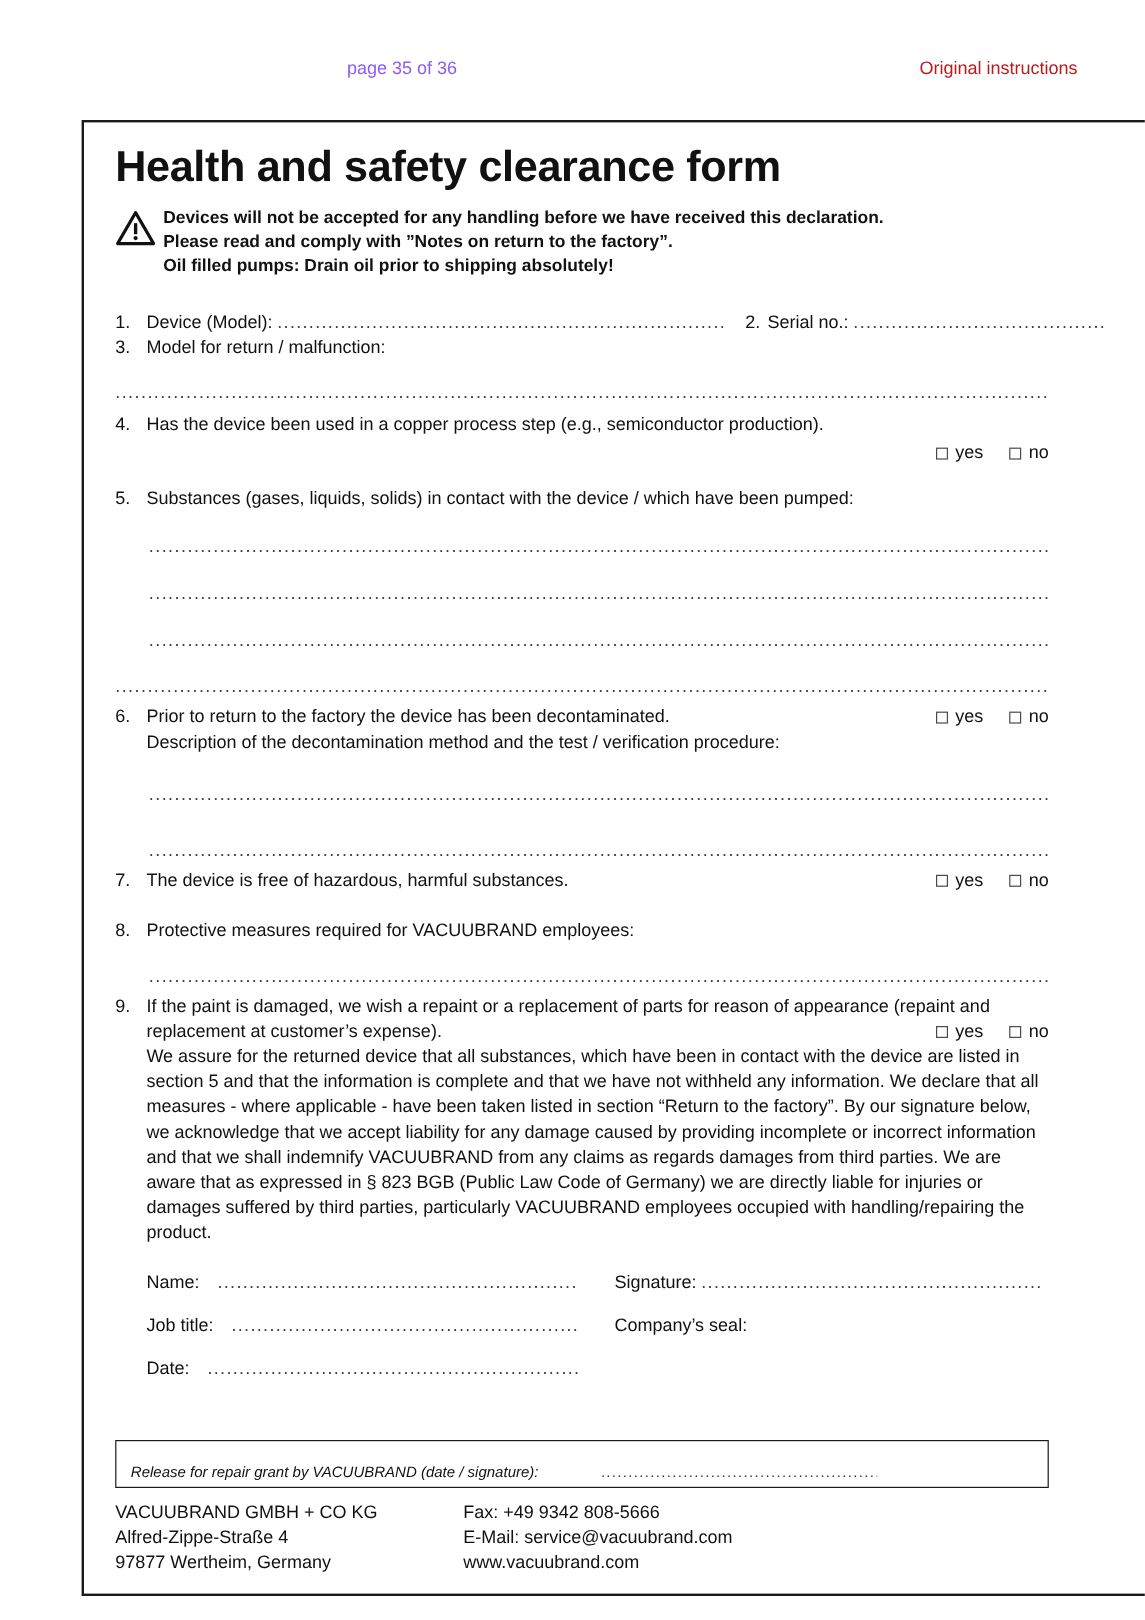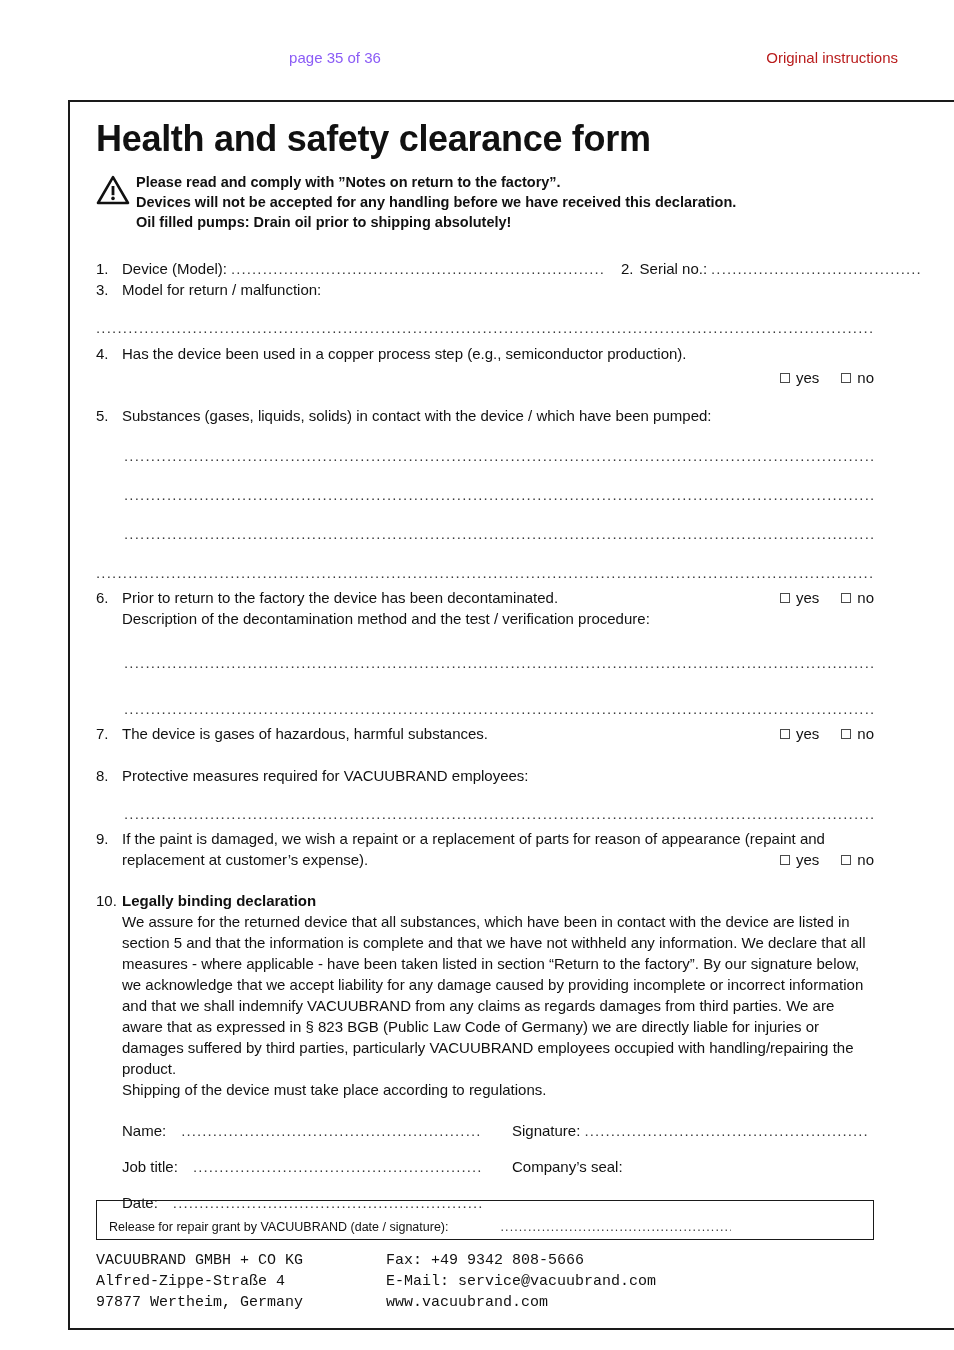--- a/index.html
+++ b/index.html
@@ -193,41 +193,40 @@
   }
   .release-inner {
     position: absolute;
     left: 12px;
     bottom: 5px;
     right: 12px;
     display: flex;
     align-items: baseline;
     font-size: 12.5px;
   }
-  .release-inner .rl-label { white-space: nowrap; }
+  .release-inner .rl-label { white-space: nowrap; font-style: italic; }
   .release-inner .rl-leader {
     margin-left: 52px;
     width: 230px;
     overflow: hidden;
     white-space: nowrap;
     letter-spacing: 1.1px;
     color: #3a3a3a;
     font-size: 12.5px;
   }
 
   
   .footer-addr {
     position: absolute;
     left: 26px;
     top: 1148px;
     width: 778px;
     display: flex;
     font-size: 15px;
     line-height: 21px;
-    font-family: Liberation Mono, monospace;
   }
   .footer-addr .col-company { width: 290px; }
   .footer-addr .col-contact { flex: 1; }
 
   .nowrap { white-space: nowrap; }
 </style>
 </head>
 <body>
 
 <div class="page-header">
@@ -242,22 +241,22 @@
 
     <div class="warning-block">
       <div class="warning-icon">
         <svg width="34" height="31" viewBox="0 0 34 31">
           <path d="M17 2.2 L32 28 L2 28 Z" fill="none" stroke="#111111" stroke-width="2.6" stroke-linejoin="round"></path>
           <rect x="15.6" y="11" width="2.8" height="9.2" fill="#111111"></rect>
           <circle cx="17" cy="23.4" r="1.8" fill="#111111"></circle>
         </svg>
       </div>
       <div class="warning-lines">
+        <div>Devices will not be accepted for any handling before we have received this declaration.</div>
         <div>Please read and comply with ”Notes on return to the factory”.</div>
-        <div>Devices will not be accepted for any handling before we have received this declaration.</div>
         <div>Oil filled pumps: Drain oil prior to shipping absolutely!</div>
       </div>
     </div>
 
     <div class="item" style="margin-top:2px;">
       <span class="item-num">1.</span>
       <div class="item-body">
         <div class="row-flex">
           <span class="sig-label">Device (Model):</span>
           <span class="leader" style="max-width:372px;">................................................................................................................................................................................</span>
@@ -325,21 +324,21 @@
         <div>Description of the decontamination method and the test / verification procedure:</div>
       </div>
     </div>
     <div class="dotline indent" style="margin-top:28px;">................................................................................................................................................................................</div>
     <div class="dotline indent" style="margin-top:28px;">................................................................................................................................................................................</div>
 
     <div class="item" style="margin-top:2px;">
       <span class="item-num">7.</span>
       <div class="item-body">
         <div class="row-flex">
-          <span style="flex:1;">The device is gases of hazardous, harmful substances.</span>
+          <span style="flex:1;">The device is free of hazardous, harmful substances.</span>
           <div class="yesno">
             <span class="opt">
               <span class="cbox"></span>
               <span>yes</span>
             </span>
             <span class="opt">
               <span class="cbox"></span>
               <span>no</span>
             </span>
           </div>
@@ -367,29 +366,22 @@
             </span>
             <span class="opt">
               <span class="cbox"></span>
               <span>no</span>
             </span>
           </div>
         </div>
       </div>
     </div>
 
-    <div class="item" style="margin-top:20px;">
-      <span class="item-num">10.</span>
-      <div class="item-body bold">
-        <div>Legally binding declaration</div>
-      </div>
-    </div>
     <div style="margin-left:26px;">
       <div class="decl-para">We assure for the returned device that all substances, which have been in contact with the device are listed in section 5 and that the information is complete and that we have not withheld any information. We declare that all measures - where applicable - have been taken listed in section “Return to the factory”. By our signature below, we acknowledge that we accept liability for any damage caused by providing incomplete or incorrect information and that we shall indemnify VACUUBRAND from any claims as regards damages from third parties. We are aware that as expressed in § 823 BGB (Public Law Code of Germany) we are directly liable for injuries or damages suffered by third parties, particularly VACUUBRAND employees occupied with handling/repairing the product.</div>
-      <div class="decl-para">Shipping of the device must take place according to regulations.</div>
 
       <div class="sig-grid">
         <div class="sig-row">
           <div class="sig-col left">
             <span class="sig-label">Name:</span>
             <span class="leader" style="max-width:300px;">................................................................................................................................................................................</span>
           </div>
           <div class="sig-col right">
             <span class="sig-label">Signature:</span>
             <span class="leader" style="max-width:286px;">................................................................................................................................................................................</span>

